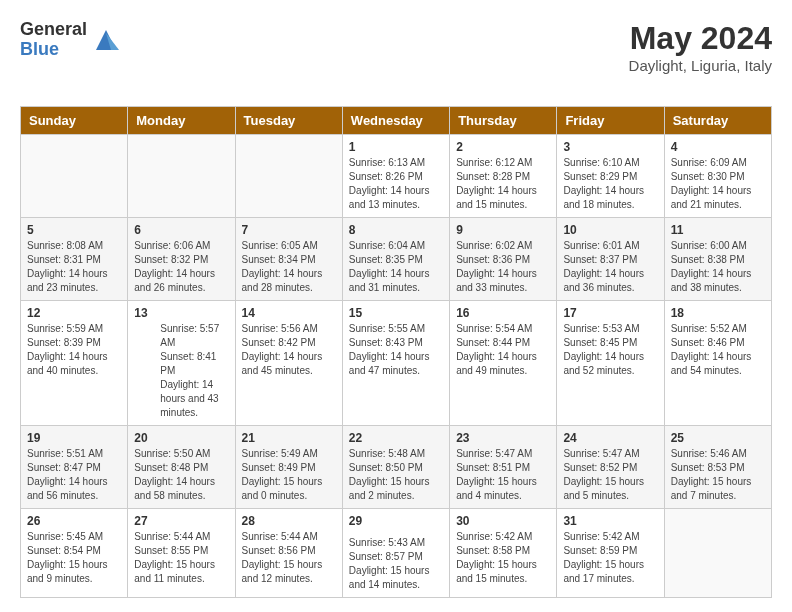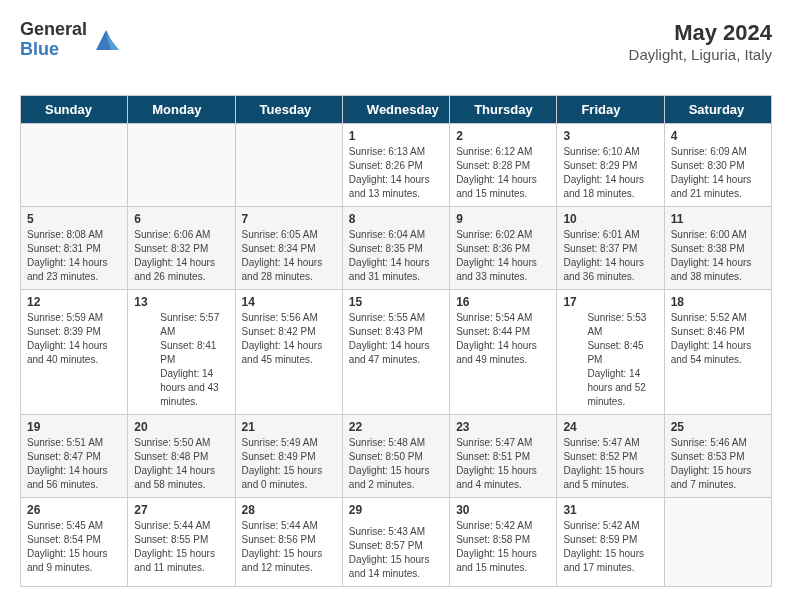--- a/index.html
+++ b/index.html
@@ -37,38 +37,38 @@
     }
     .logo-icon {
       width: 30px;
       height: 30px;
       margin-left: 4px;
     }
     .title-block {
       text-align: right;
     }
     .month-title {
-      font-size: 22px;
+      font-size: 32px;
       font-weight: bold;
       color: #333;
     }
     .subtitle {
       font-size: 15px;
       color: #555;
     }
     table {
       width: 100%;
       border-collapse: collapse;
       table-layout: fixed;
     }
     thead tr th {
-      background-color: #0c4a6e;
+      background-color: #a16207;
       color: #fff;
       text-align: left;
-      padding: 6px 24px;
+      padding: 6px 8px;
       font-size: 13px;
       font-weight: bold;
       border: 1px solid #ccc;
     }
     tbody tr td {
       vertical-align: top;
       padding: 5px 6px;
       border: 1px solid #ccc;
       font-size: 10.5px;
       color: #333;
@@ -225,21 +225,21 @@
 Daylight: 14 hours and 47 minutes.</div>
         </td>
         <td>
           <span class="day-number">16</span>
           <div class="day-info" style="white-space: pre-line;">Sunrise: 5:54 AM
 Sunset: 8:44 PM
 Daylight: 14 hours and 49 minutes.</div>
         </td>
         <td>
           <span class="day-number">17</span>
-          <div class="day-info" style="white-space: pre-line; margin-left: 24px;">Sunrise: 5:53 AM
+          <div class="day-info" style="white-space: pre-line;">Sunrise: 5:53 AM
 Sunset: 8:45 PM
 Daylight: 14 hours and 52 minutes.</div>
         </td>
         <td>
           <span class="day-number">18</span>
           <div class="day-info" style="white-space: pre-line;">Sunrise: 5:52 AM
 Sunset: 8:46 PM
 Daylight: 14 hours and 54 minutes.</div>
         </td>
       </tr>

